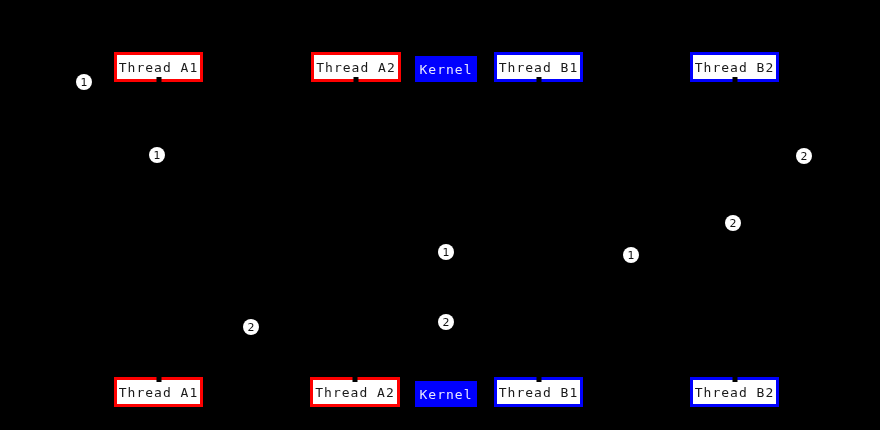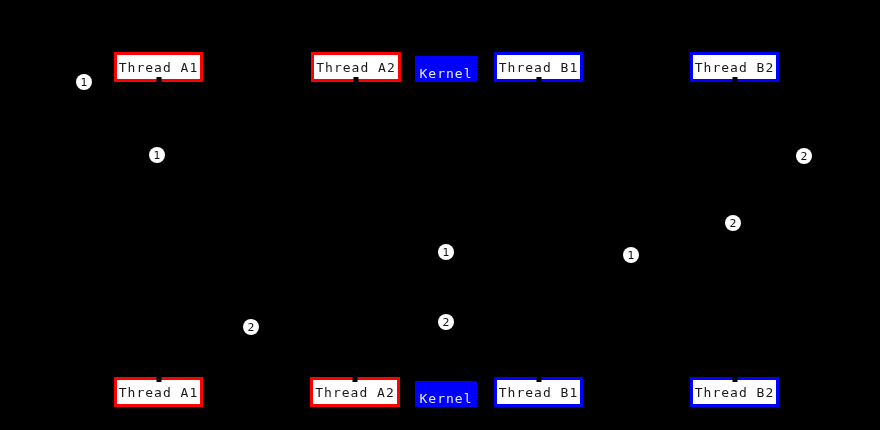--- a/index.html
+++ b/index.html
@@ -26,21 +26,20 @@
     white-space: nowrap;
   }
   .pbox.red  { border-color: #fe0000; }
   .pbox.blue { border-color: #0000fe; }
   .pbox.kernel {
     height: 26px;
     background: #0000fe;
     border: 1px solid #0000fe;
     color: #e8e8ff;
     letter-spacing: 1px;
-    align-items: flex-end;
   }
   .tick {
     position: absolute;
     left: 50%;
     transform: translateX(-50%);
     width: 5px;
     height: 5px;
     background: #000;
   }
   .tick.at-bottom { bottom: -3px; }

